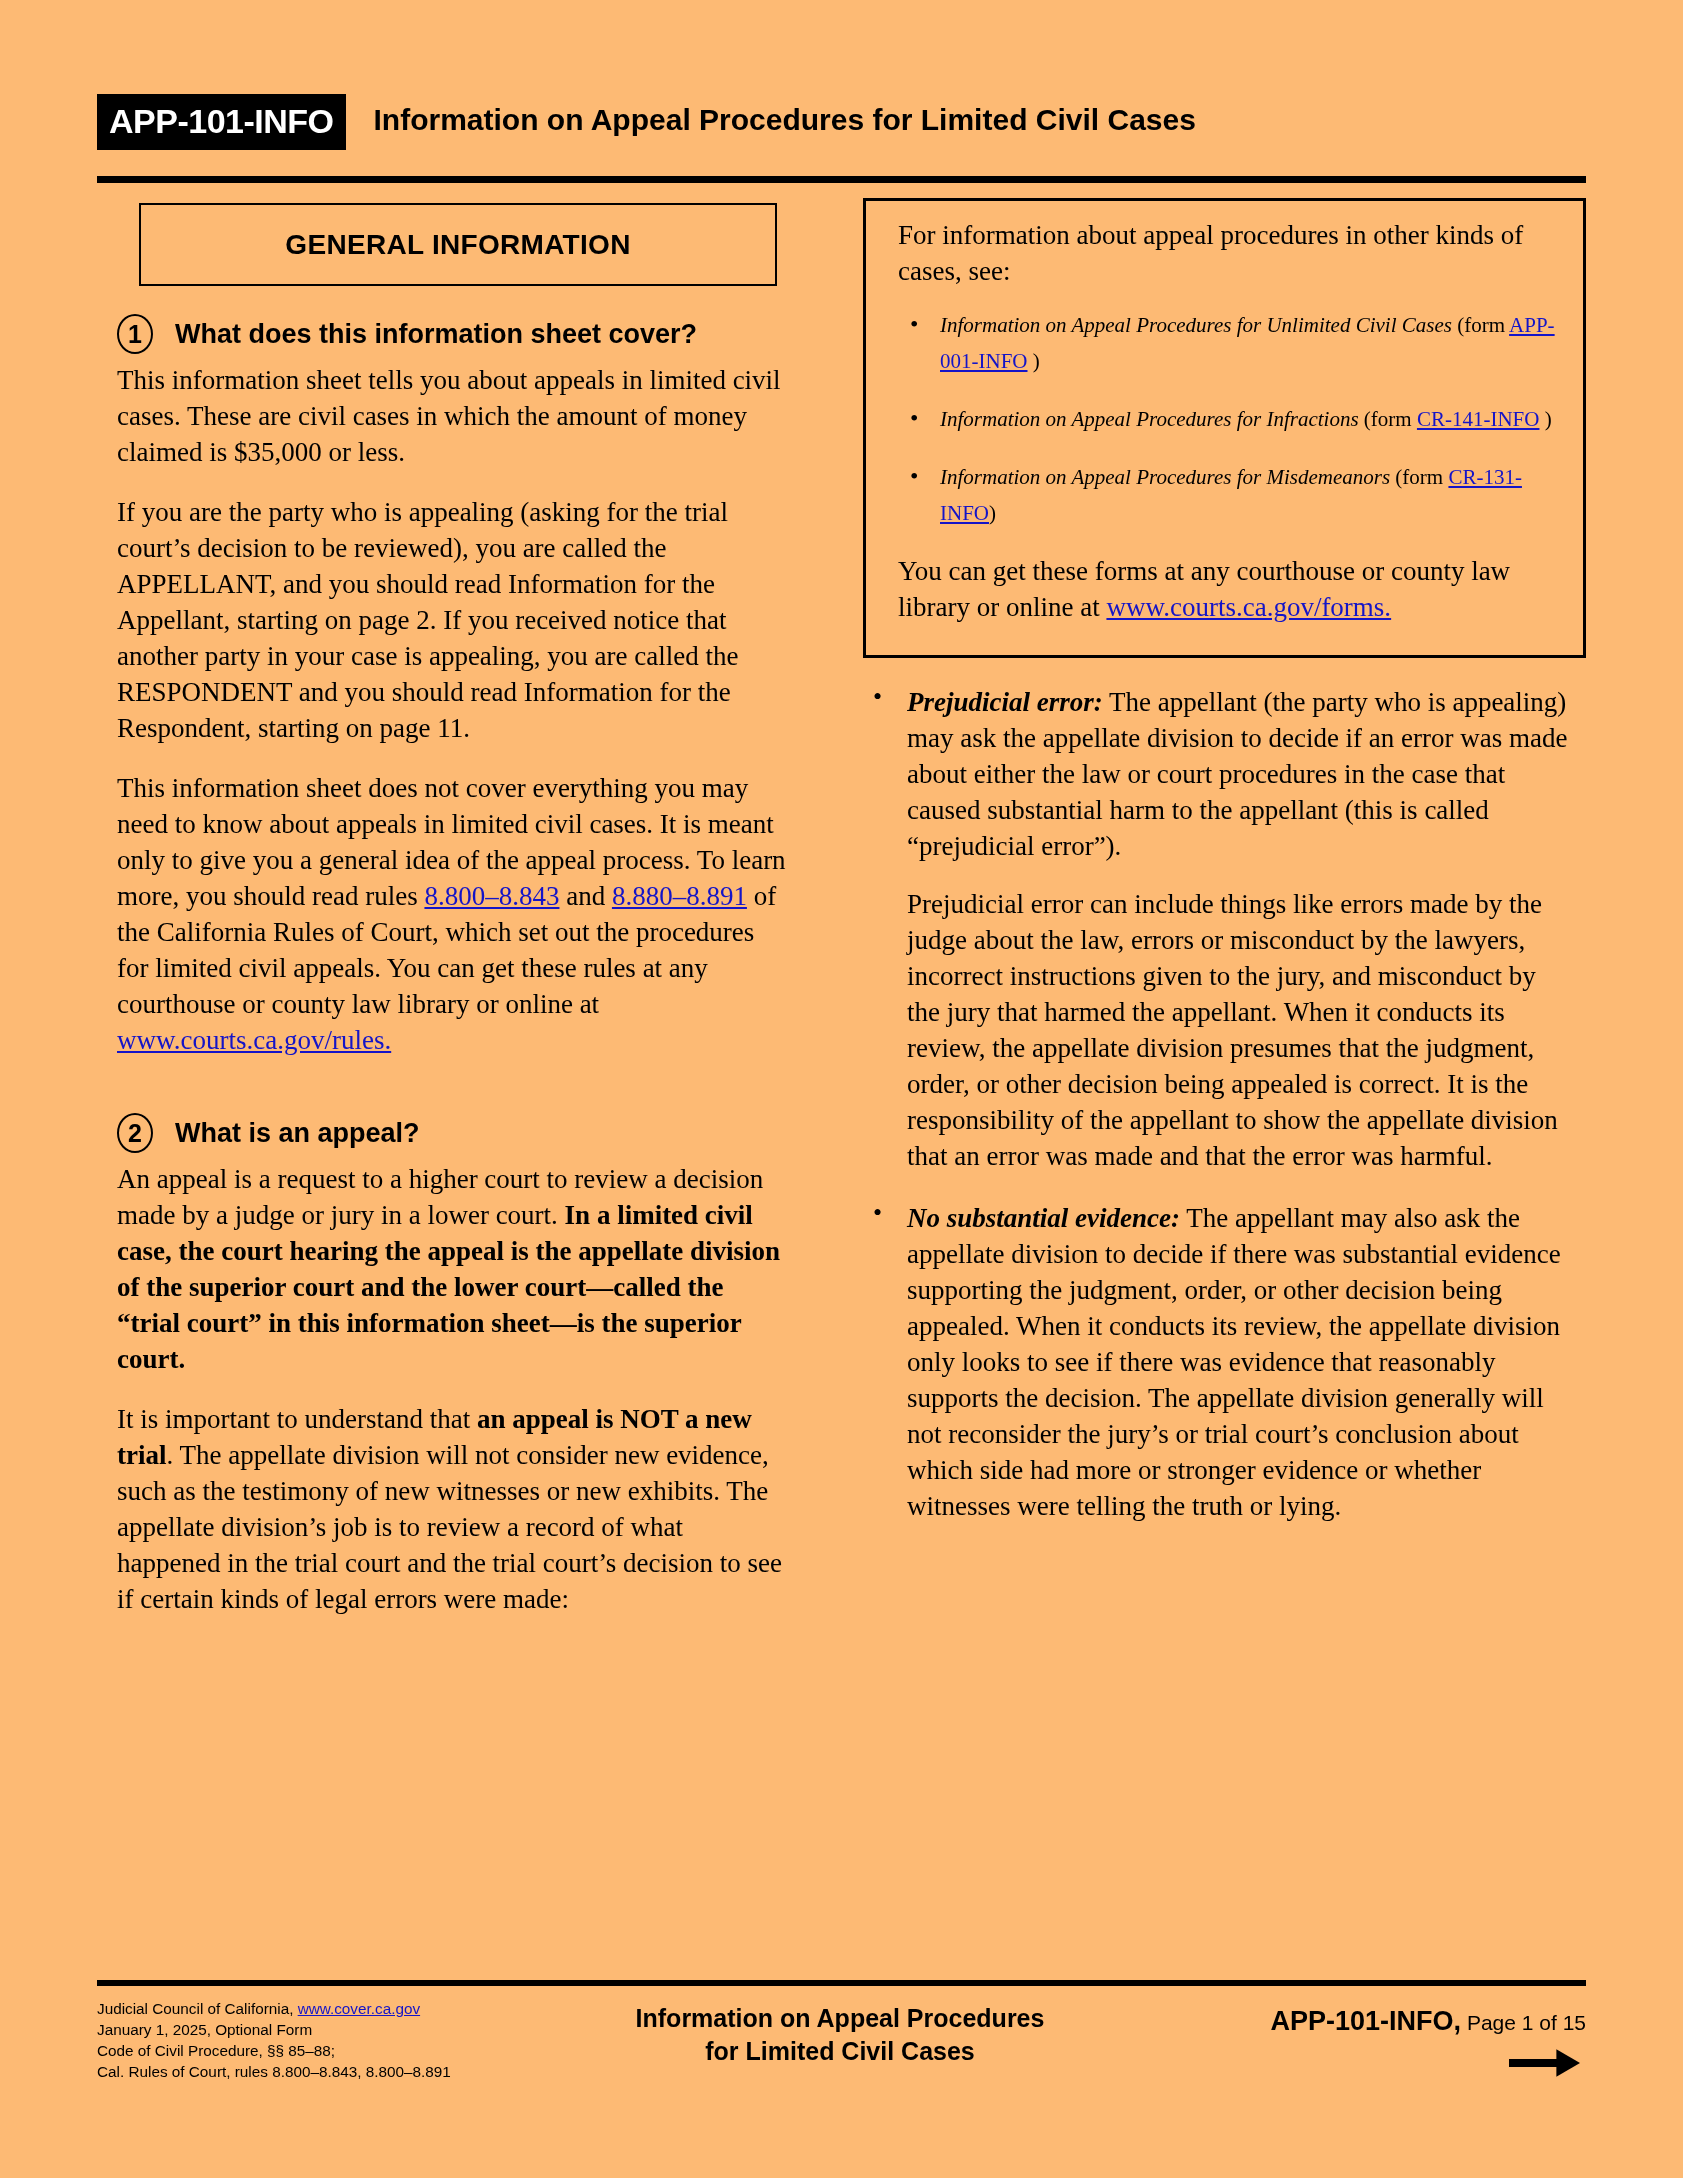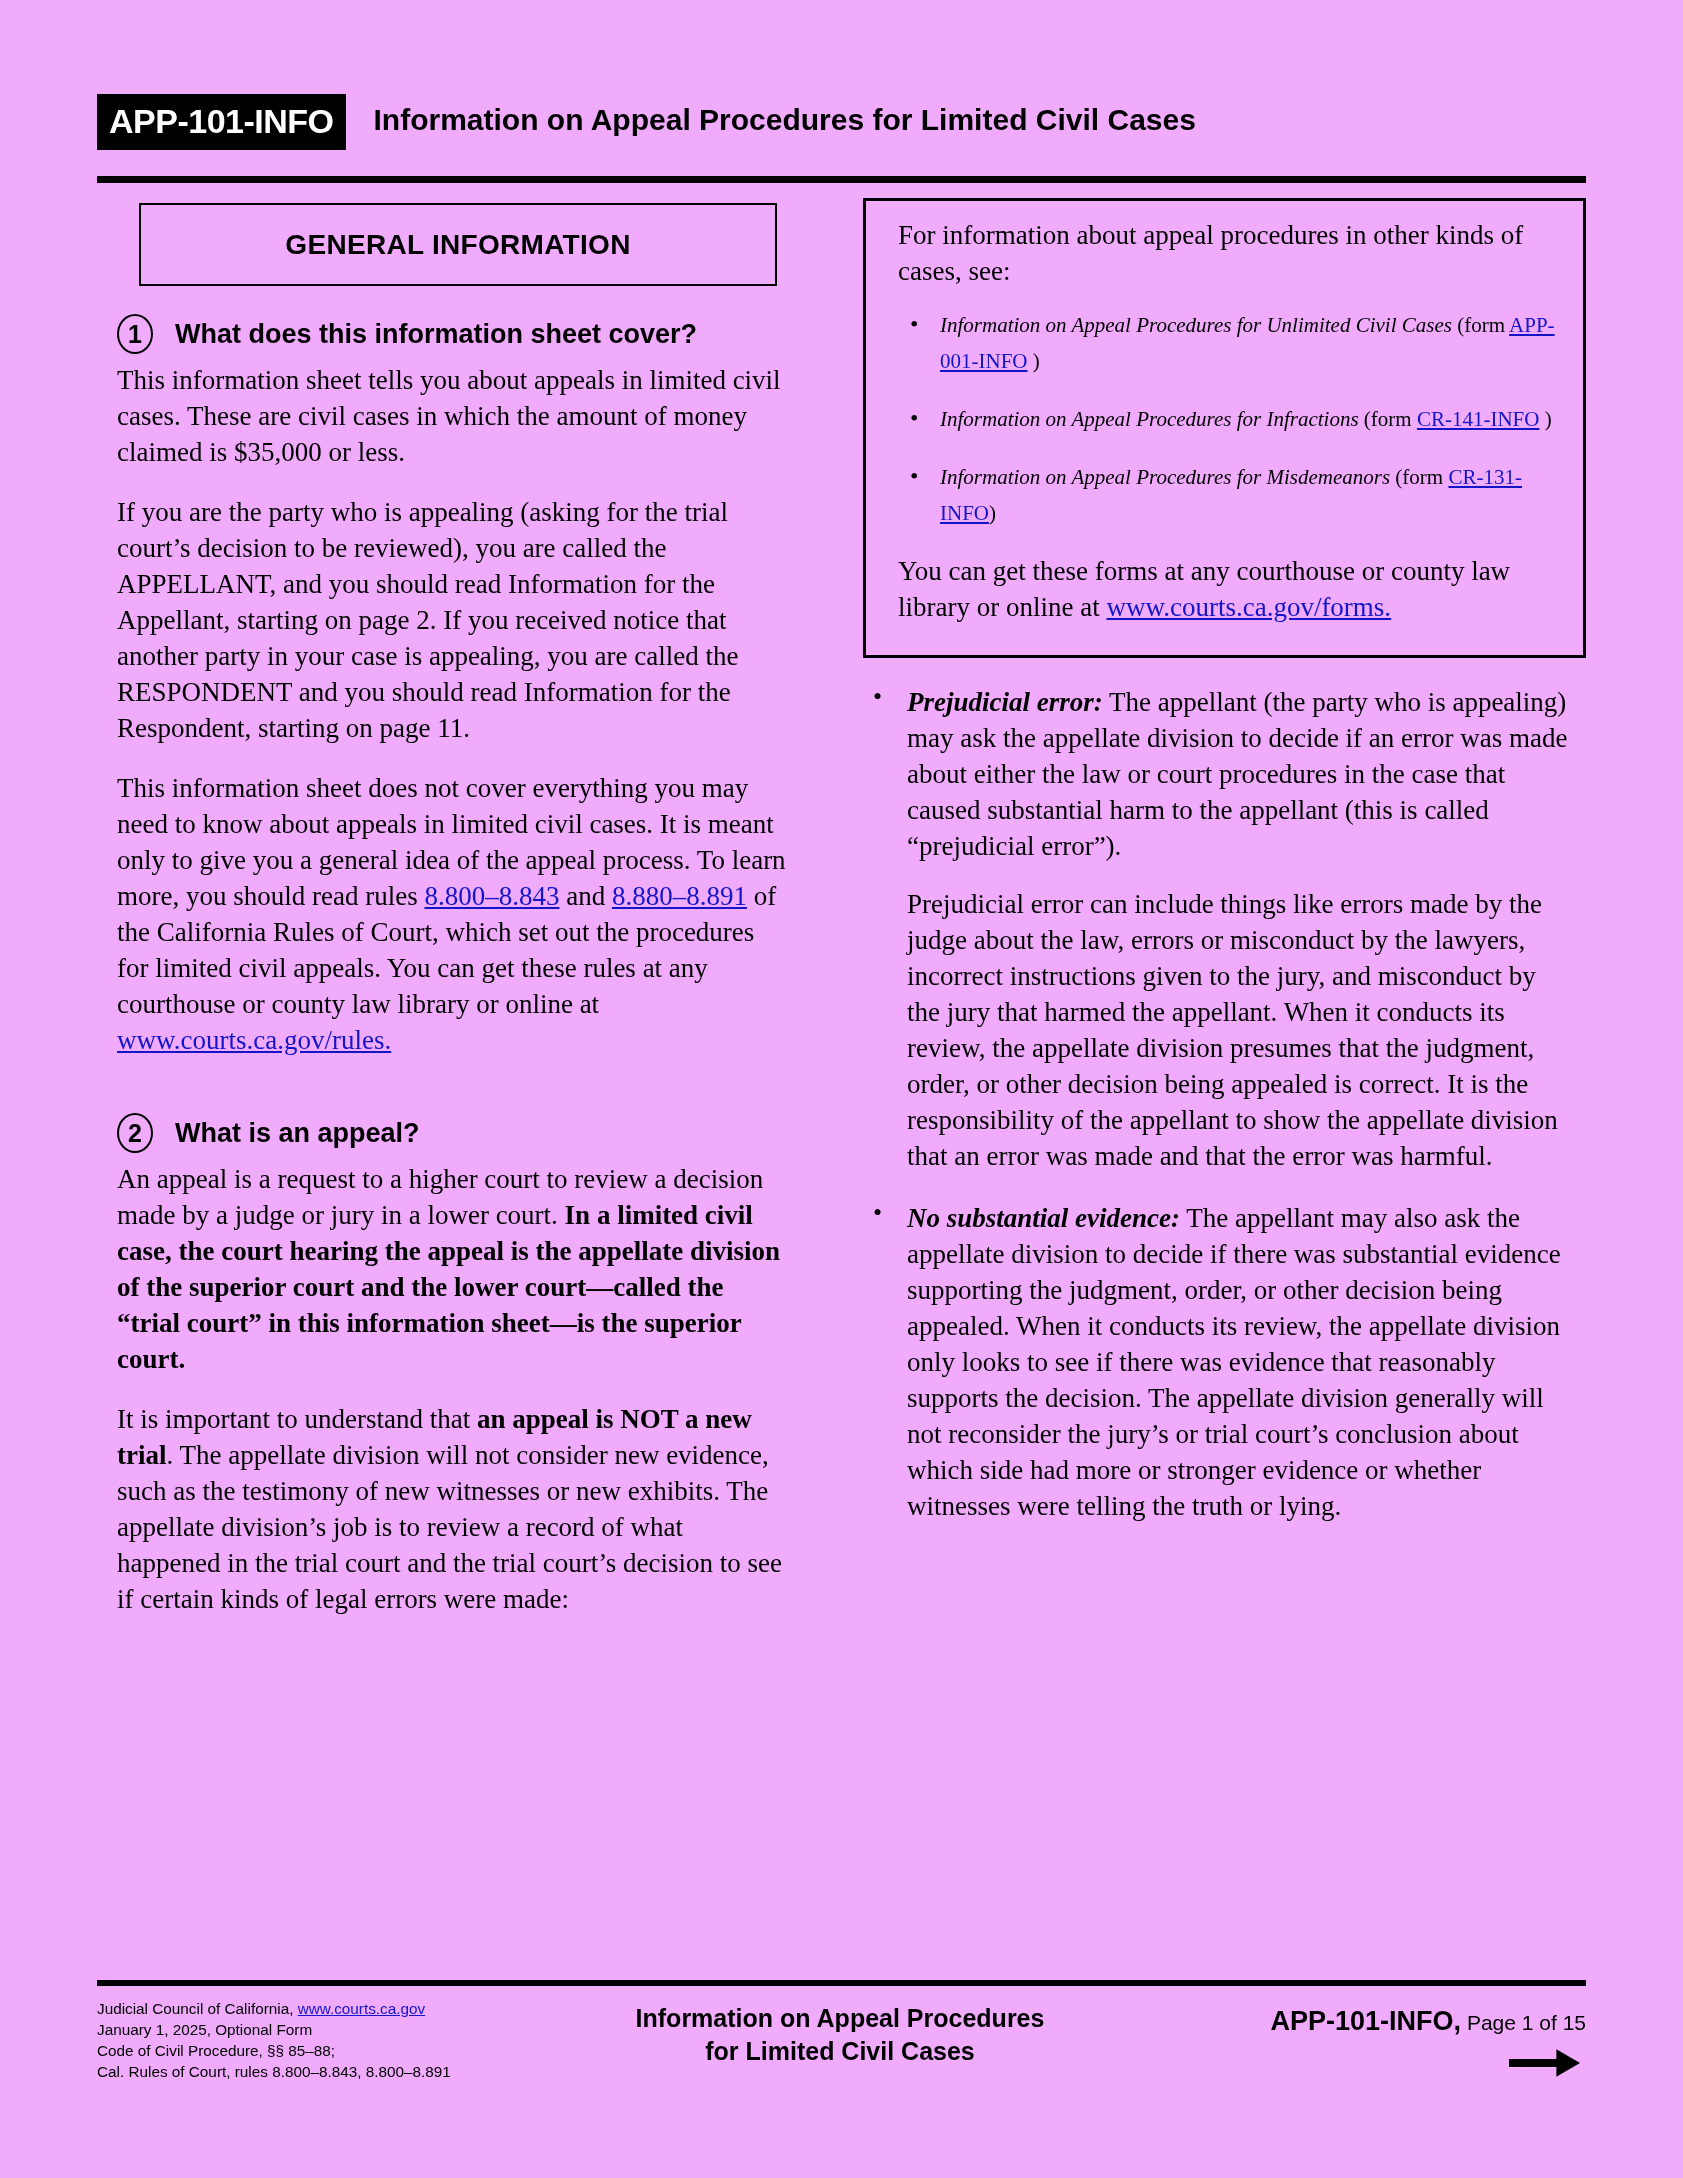--- a/index.html
+++ b/index.html
@@ -4,21 +4,21 @@
 <style>
   html, body {
     margin: 0;
     padding: 0;
     background: #ffffff;
   }
   .page {
     position: relative;
     width: 1683px;
     height: 2178px;
-    background: #f0abfc;
+    background: #fdba74;
     font-family: "Liberation Serif", serif;
     color: #000000;
     box-sizing: border-box;
     overflow: hidden;
   }
 
   
   .header {
     position: absolute;
     left: 97px;
@@ -330,21 +330,21 @@
     </ul>
 
 
   </div>
 
   <div class="footer-rule"></div>
   <div class="footer">
 
     <div class="footer-left">
       <div>
-        <span>Judicial Council of California, </span><a class="link" href="#">www.courts.ca.gov</a>
+        <span>Judicial Council of California, </span><a class="link" href="#">www.cover.ca.gov</a>
       </div>
       <div>January 1, 2025, Optional Form</div>
       <div>Code of Civil Procedure, §§ 85–88;</div>
       <div>Cal. Rules of Court, rules 8.800–8.843, 8.800–8.891</div>
     </div>
 
     <div class="footer-center">
       <div>Information on Appeal Procedures</div>
       <div>for Limited Civil Cases</div>
     </div>

